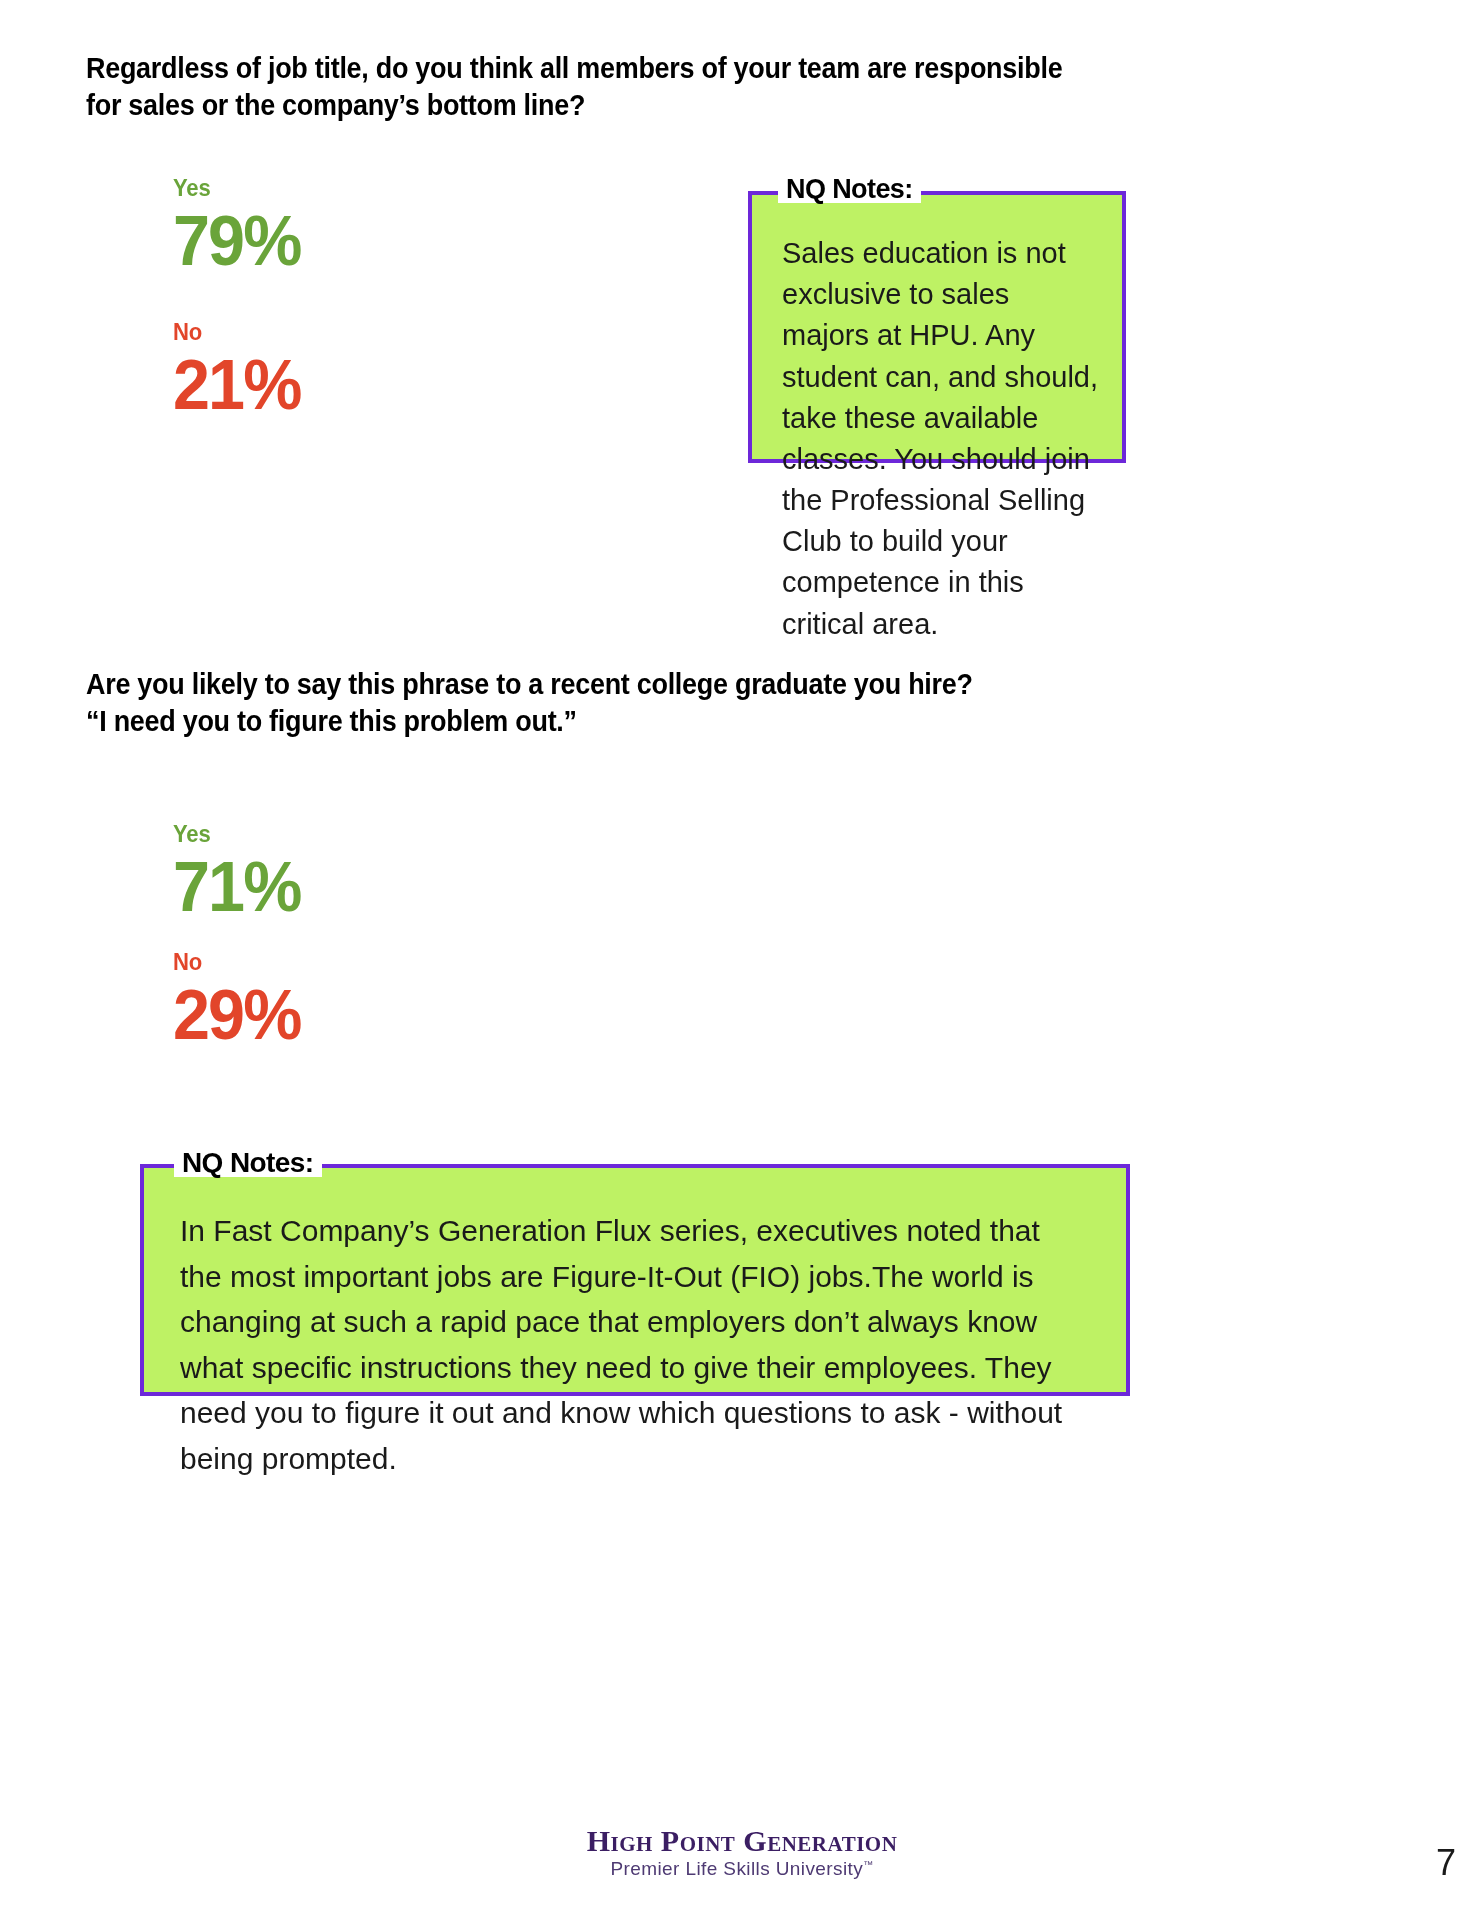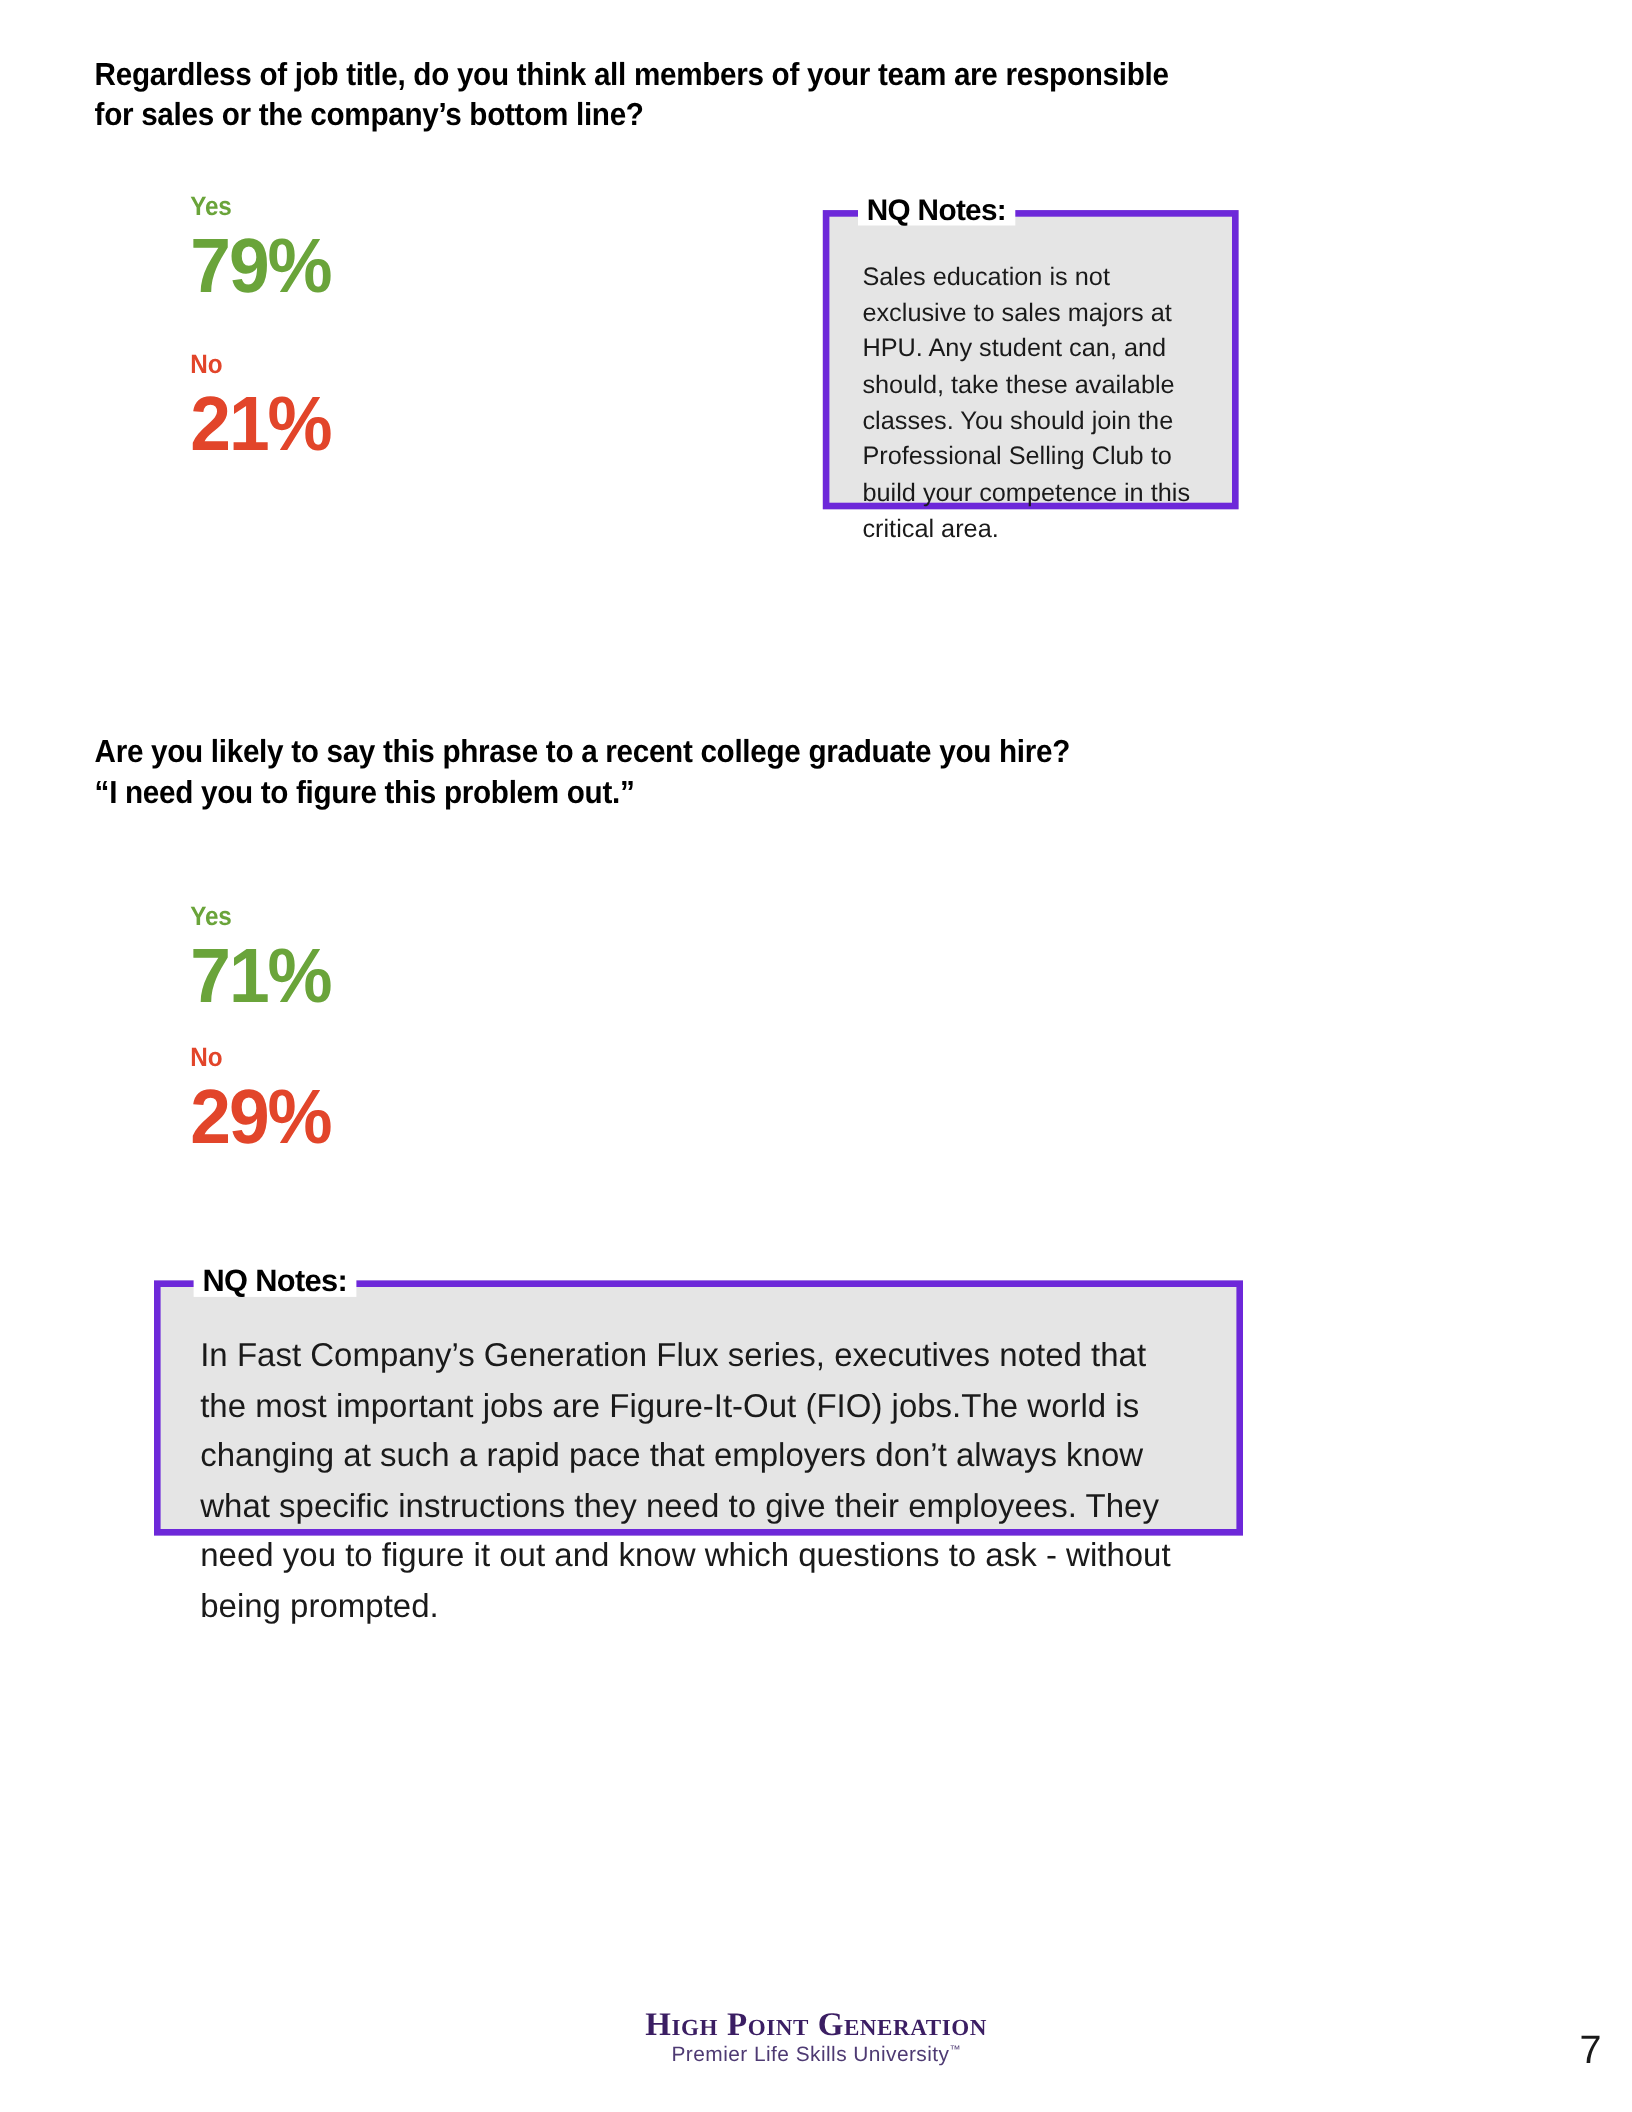--- a/index.html
+++ b/index.html
@@ -65,22 +65,22 @@
 
   #stat-q1-yes { left: 157px; top: 176px; }
   #stat-q1-no  { left: 157px; top: 320px; }
   #stat-q2-yes { left: 157px; top: 822px; }
   #stat-q2-no  { left: 157px; top: 950px; }
 
   
   .notes-box {
     position: absolute;
     box-sizing: border-box;
-    border: 6px solid #6d28d9;
-    background: #e5e5e5;
+    border: 4px solid #6d28d9;
+    background: #bef264;
   }
   .notes-legend {
     position: absolute;
     top: -19px;
     left: 26px;
     background: #ffffff;
     padding: 0 8px;
     font-family: "Liberation Sans", sans-serif;
     font-weight: bold;
     font-size: 28px;
@@ -97,21 +97,21 @@
 
   #notes-box-1 {
     left: 748px;
     top: 191px;
     width: 378px;
     height: 272px;
   }
   #notes-box-1 .notes-legend { font-size: 27px; }
   #notes-box-1 .notes-body {
     margin: 38px 24px 0 30px;
-    font-size: 23px;
+    font-size: 29px;
     line-height: 1.42;
   }
 
   #notes-box-2 {
     left: 140px;
     top: 1164px;
     width: 990px;
     height: 232px;
   }
   #notes-box-2 .notes-legend { left: 30px; font-size: 28px; }

